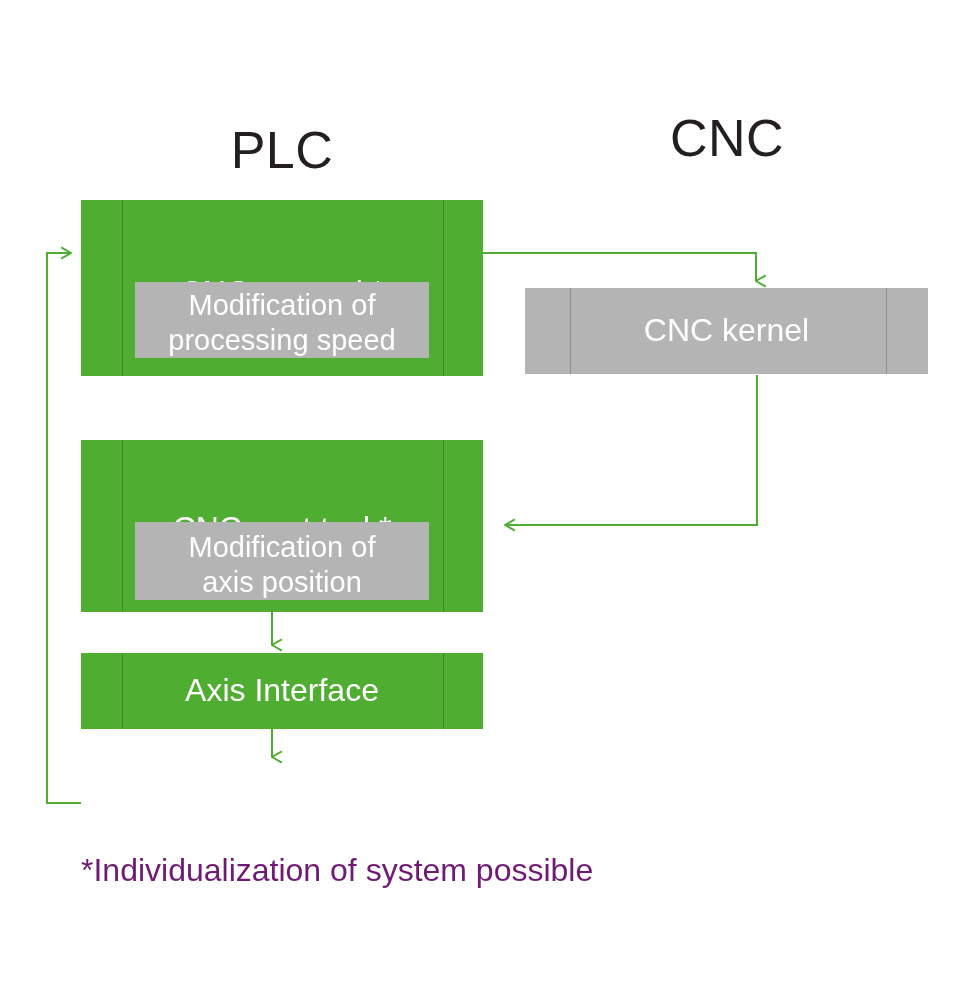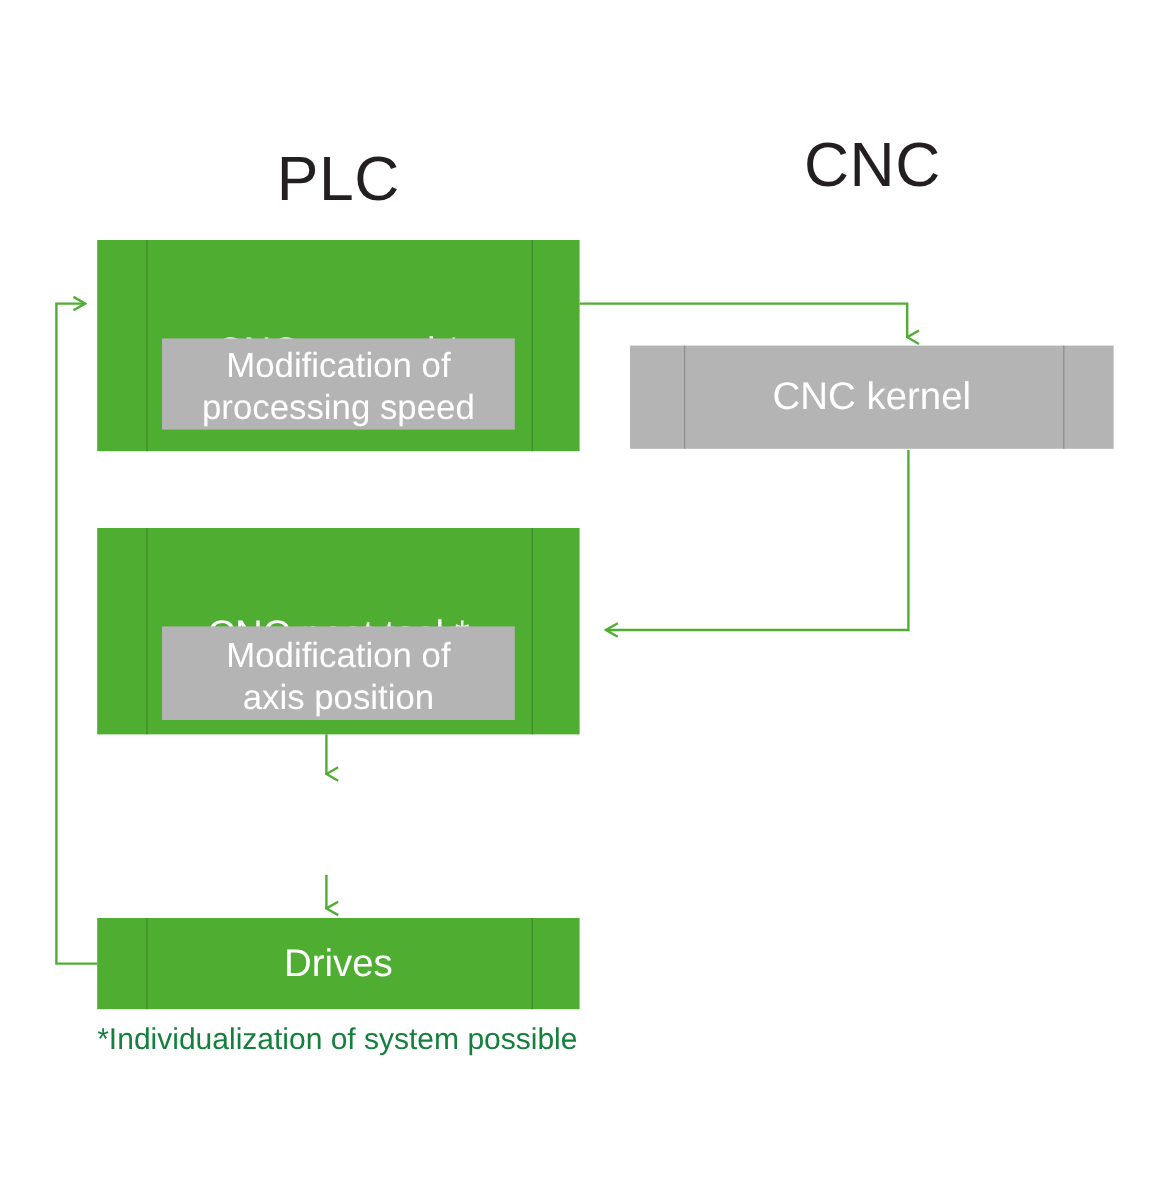--- a/index.html
+++ b/index.html
@@ -96,22 +96,22 @@
   #block-cnc-post-task .block-title { margin-top: 6px; }
 
   #inner-pre  { left: 54px; top: 82px; width: 294px; height: 76px; }
   #inner-post { left: 54px; top: 82px; width: 294px; height: 78px; }
 
   
   #footnote {
     position: absolute;
     left: 81px;
     top: 852px;
-    font-size: 25px;
-    color: #15803d;
+    font-size: 32px;
+    color: #701a75;
     white-space: nowrap;
   }
 
   
   #connectors {
     position: absolute;
     left: 0;
     top: 0;
     width: 960px;
     height: 1000px;
@@ -140,26 +140,26 @@
   <div class="block green" id="block-cnc-post-task">
     <div class="divider" style="left:41px"></div>
     <div class="divider" style="left:362px"></div>
     <div class="block-title">CNC post task*</div>
     <div class="inner-box" id="inner-post">
       <div class="inner-box-label">Modification of
 axis position</div>
     </div>
   </div>
 
-
-  <div class="block green" id="block-drives">
+  <div class="block green" id="block-axis-interface">
     <div class="divider" style="left:41px"></div>
     <div class="divider" style="left:362px"></div>
-    <div class="block-title">Drives</div>
+    <div class="block-title">Axis Interface</div>
   </div>
+
 
   <div class="block grey" id="block-cnc-kernel">
     <div class="divider" style="left:45px"></div>
     <div class="divider" style="left:361px"></div>
     <div class="block-title">CNC kernel</div>
   </div>
 
   <div id="footnote">*Individualization of system possible</div>
 
   <svg id="connectors" viewBox="0 0 960 1000">

